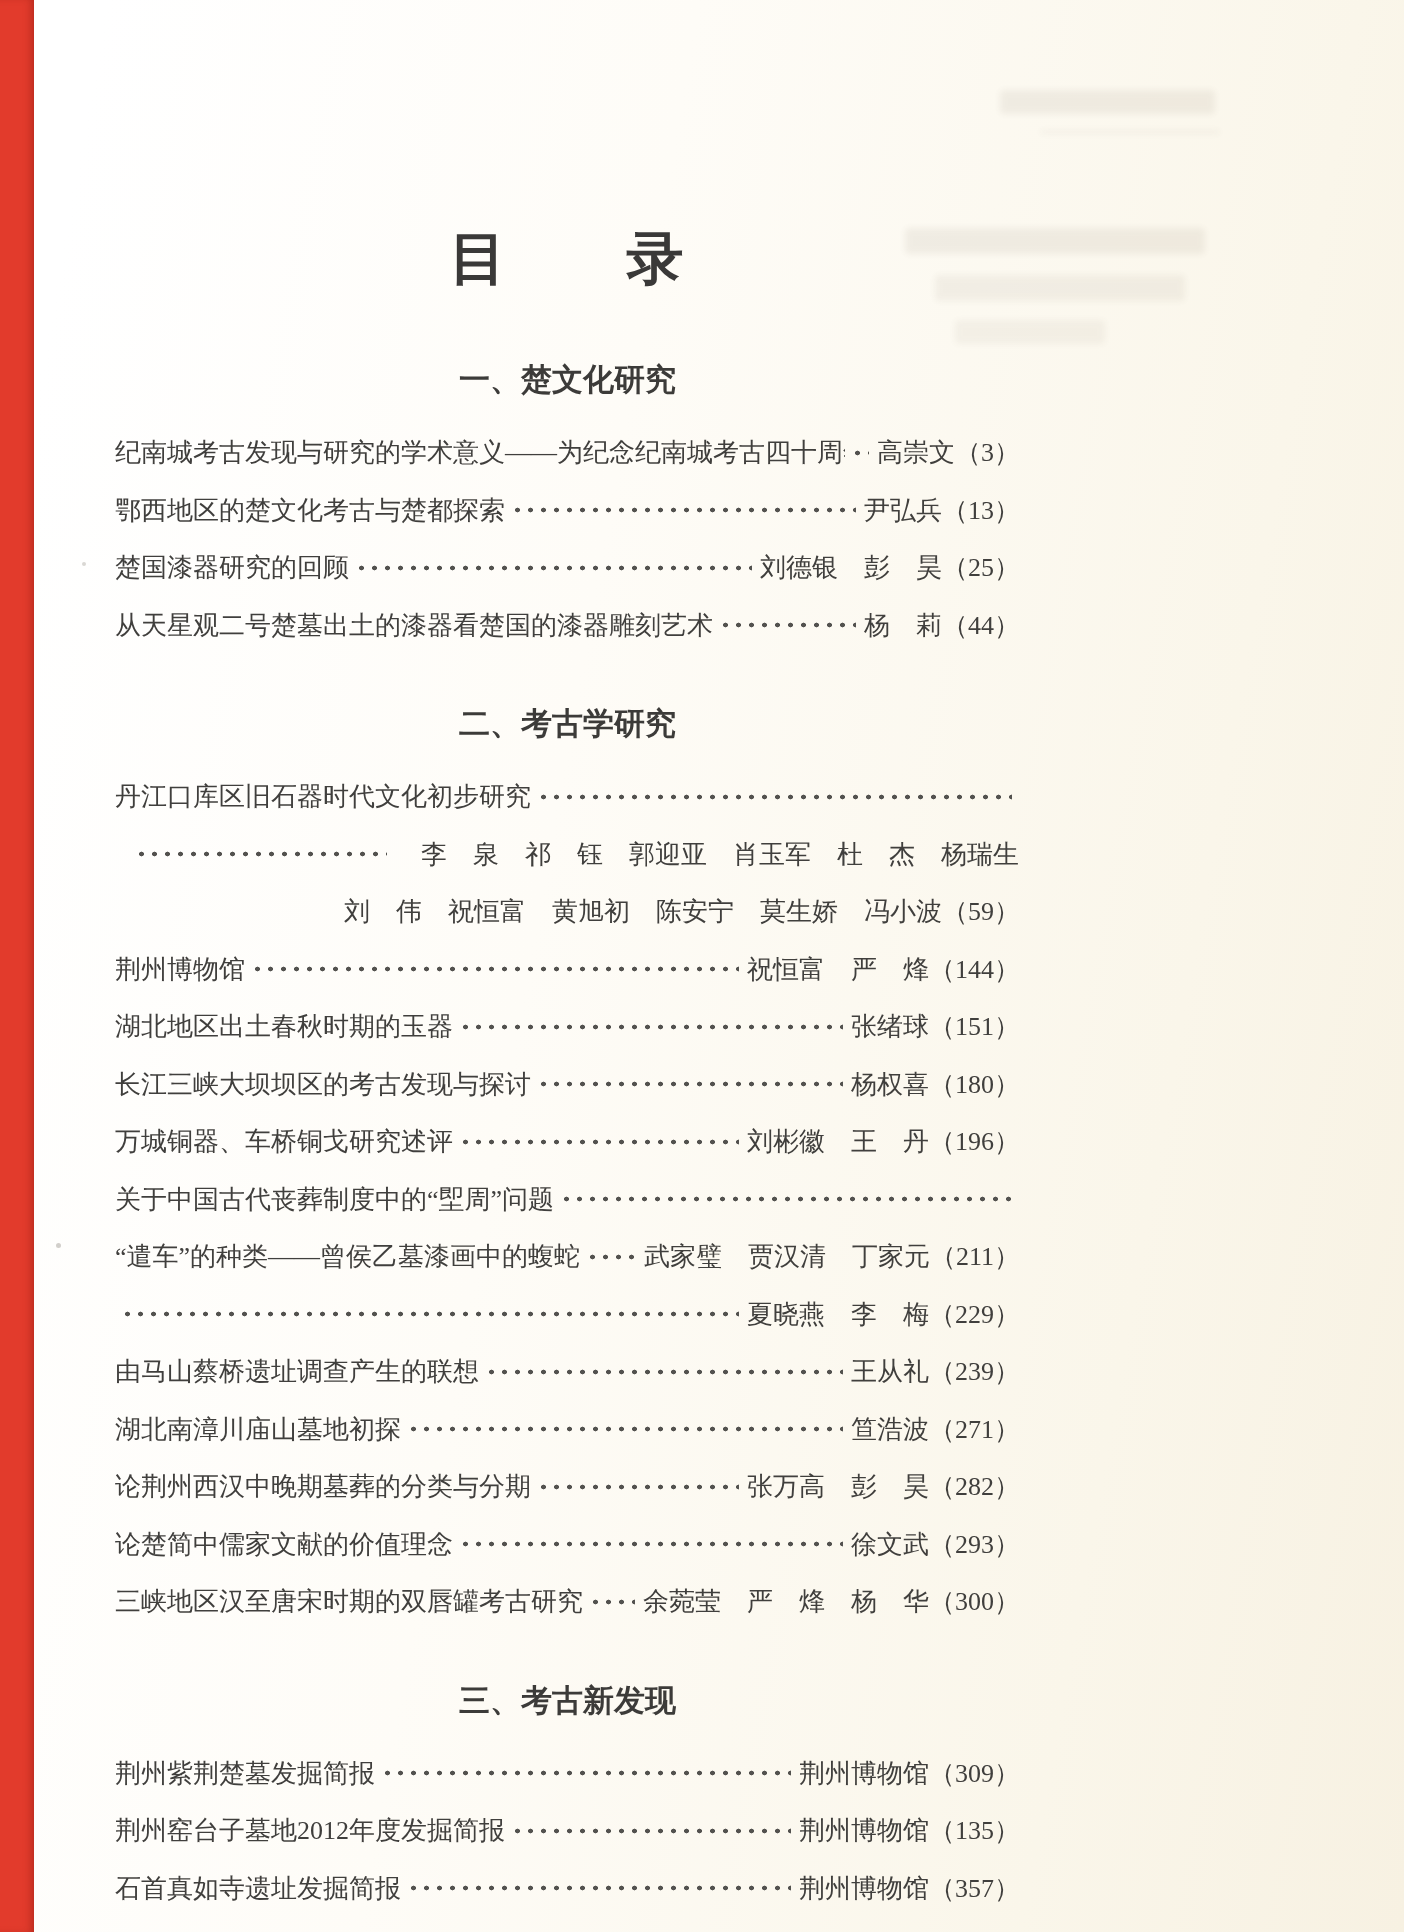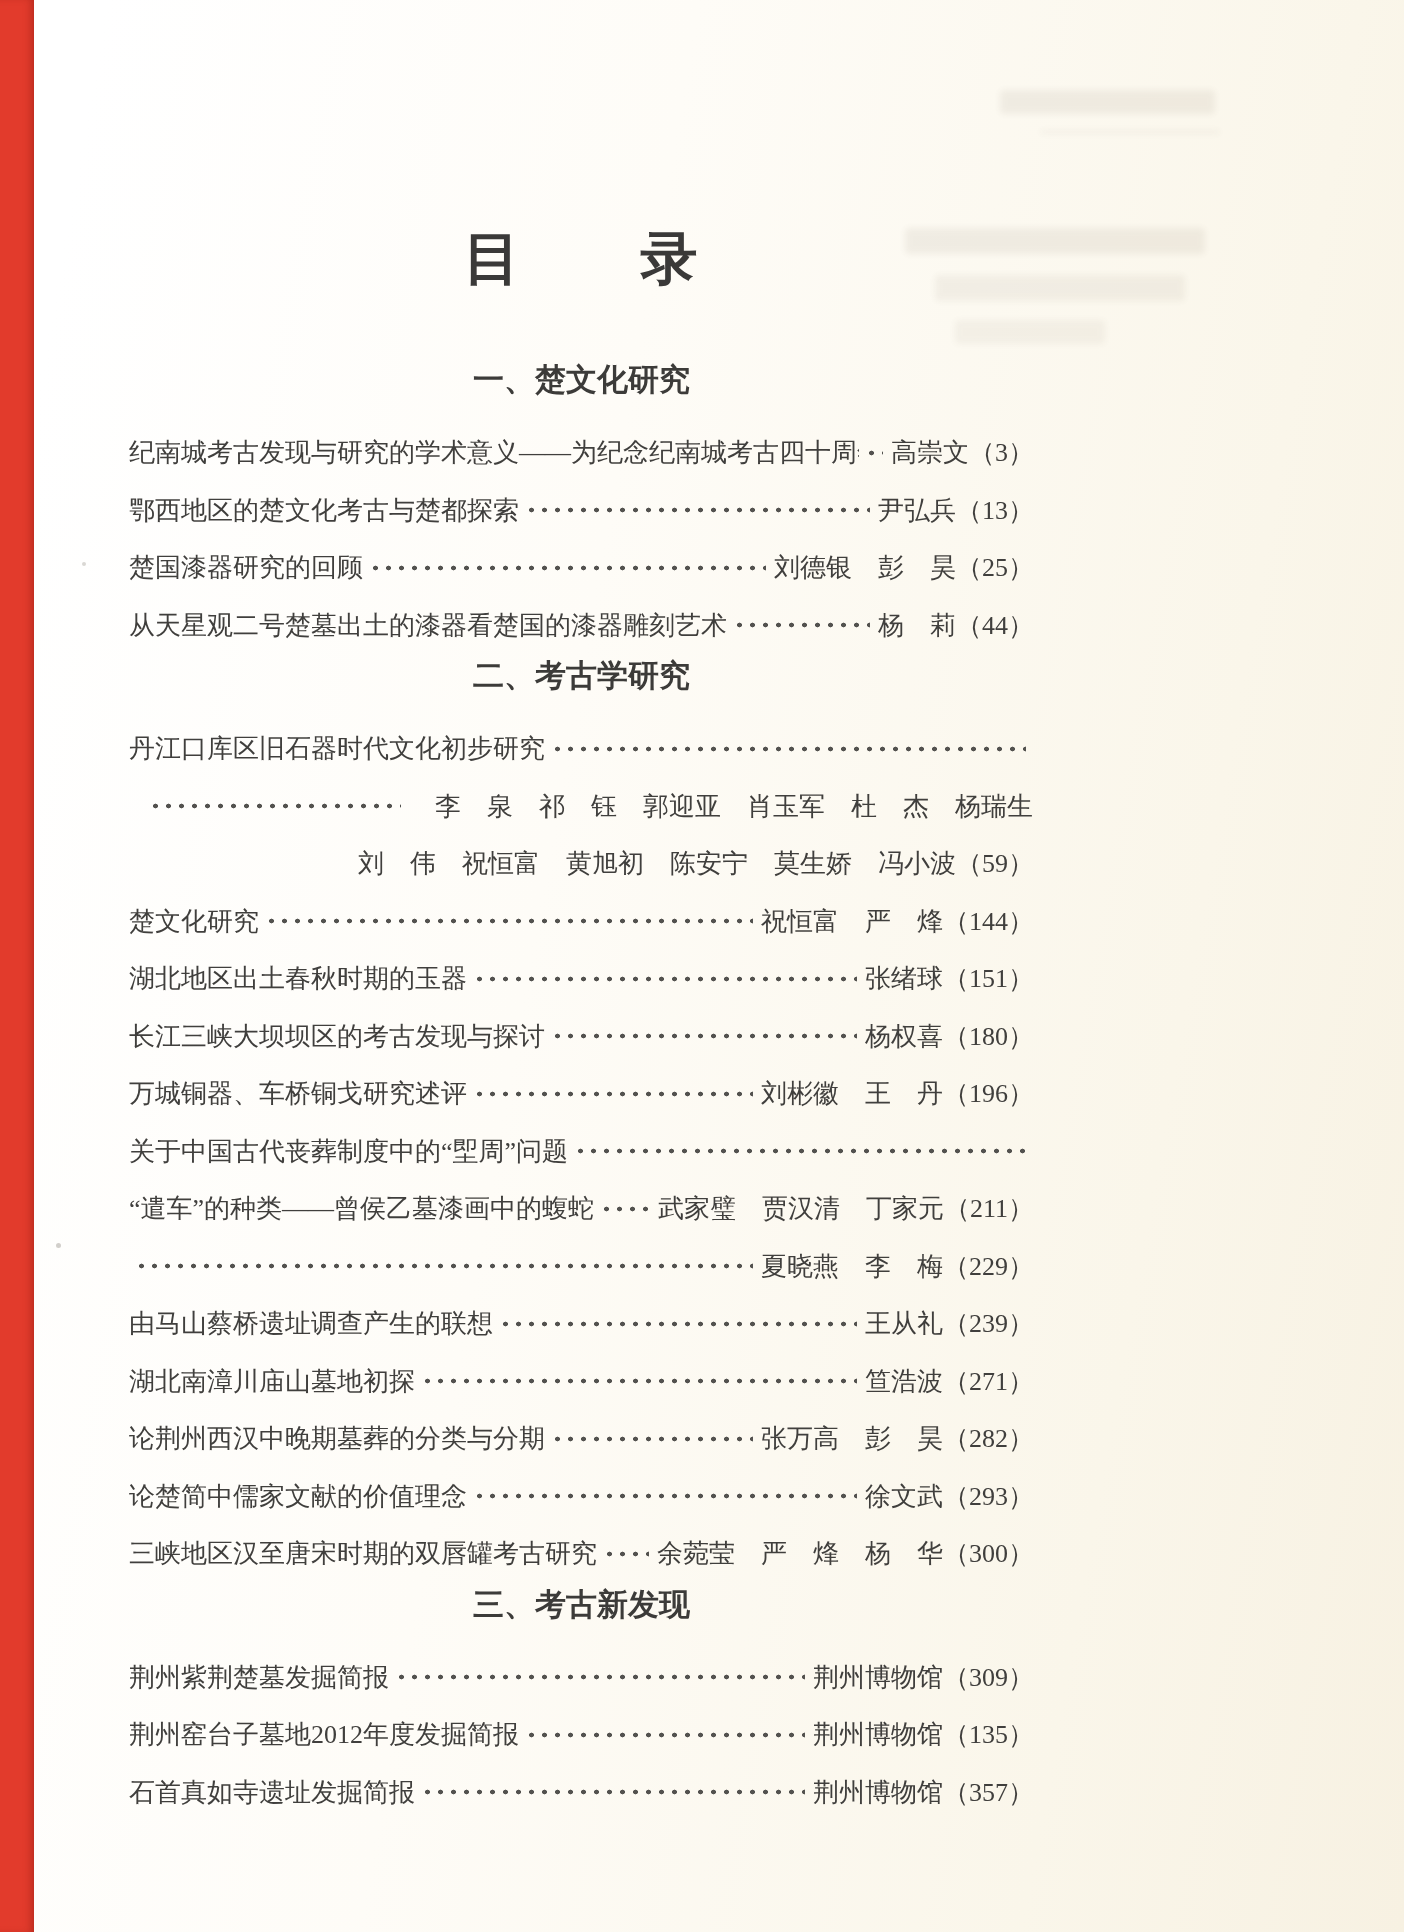--- a/index.html
+++ b/index.html
@@ -25,41 +25,42 @@
     position: absolute;
     left: 0;
     top: 0;
     bottom: 0;
     width: 34px;
     background: #e23b2c;
     box-shadow: inset -6px 0 8px -4px rgba(120,20,10,.45);
   }
   .content {
     position: absolute;
-    left: 129px;
+    left: 115px;
     top: 0;
     width: 905px;
     color: #3f3e3c;
   }
   .page-title {
     margin: 222px 0 0 0;
     text-align: center;
     font-size: 57px;
     font-weight: 700;
     letter-spacing: 2px;
     color: #3a3938;
     line-height: 74px;
   }
   .section-heading {
     text-align: center;
     font-family: "Liberation Sans", "DejaVu Sans", sans-serif;
     font-weight: 700;
     font-size: 31px;
     color: #3c3b39;
     line-height: 44px;
+    margin-top: 48px;
     margin-bottom: 22px;
   }
   .page-title + .sections .section-heading:first-child {
     margin-top: 62px;
   }
   .entry-list { }
   .entry-row {
     display: flex;
     align-items: baseline;
     font-size: 26px;
@@ -162,21 +163,21 @@
             <span class="dot-leader"></span>
           </div>
           <div class="entry-row">
             <span class="dot-leader fixed"></span>
             <span class="entry-ref">　李　泉　祁　钰　郭迎亚　肖玉军　杜　杰　杨瑞生</span>
           </div>
           <div class="entry-row right-only">
             <span class="entry-ref">刘　伟　祝恒富　黄旭初　陈安宁　莫生娇　冯小波（59）</span>
           </div>
           <div class="entry-row">
-            <span class="entry-title">楚文化研究</span>
+            <span class="entry-title">荆州博物馆</span>
             <span class="dot-leader"></span>
             <span class="entry-ref">祝恒富　严　烽（144）</span>
           </div>
           <div class="entry-row">
             <span class="entry-title">湖北地区出土春秋时期的玉器</span>
             <span class="dot-leader"></span>
             <span class="entry-ref">张绪球（151）</span>
           </div>
           <div class="entry-row">
             <span class="entry-title">长江三峡大坝坝区的考古发现与探讨</span>

